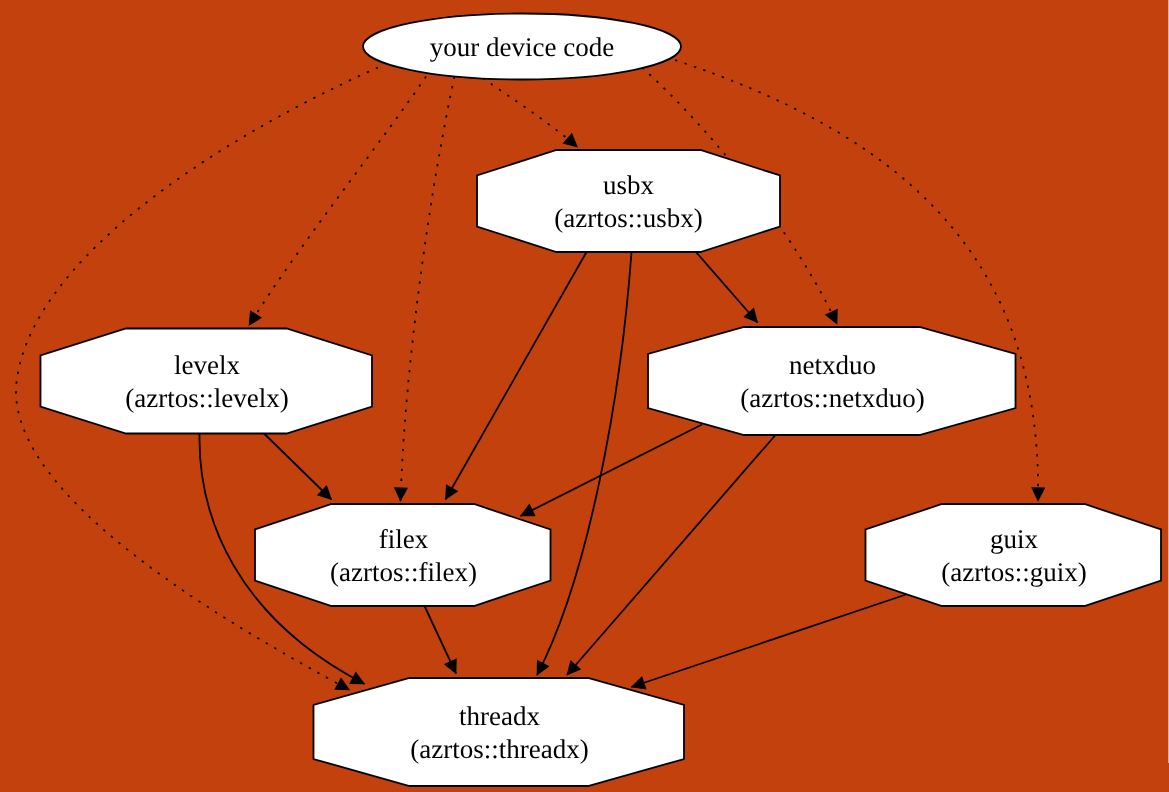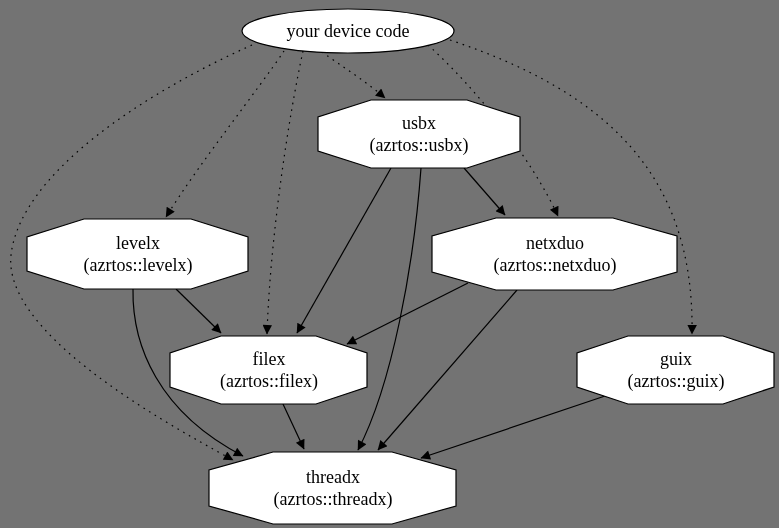--- a/index.html
+++ b/index.html
@@ -7,21 +7,21 @@
     padding: 0;
     background: #ffffff;
     width: 779px;
     height: 528px;
     overflow: hidden;
   }
   .canvas {
     position: relative;
     width: 779px;
     height: 528px;
-    background: #737373;
+    background: #c2410c;
   }
   svg {
     display: block;
   }
   .node-shape {
     fill: #ffffff;
     stroke: #000000;
     stroke-width: 1.2;
   }
   .edge {

